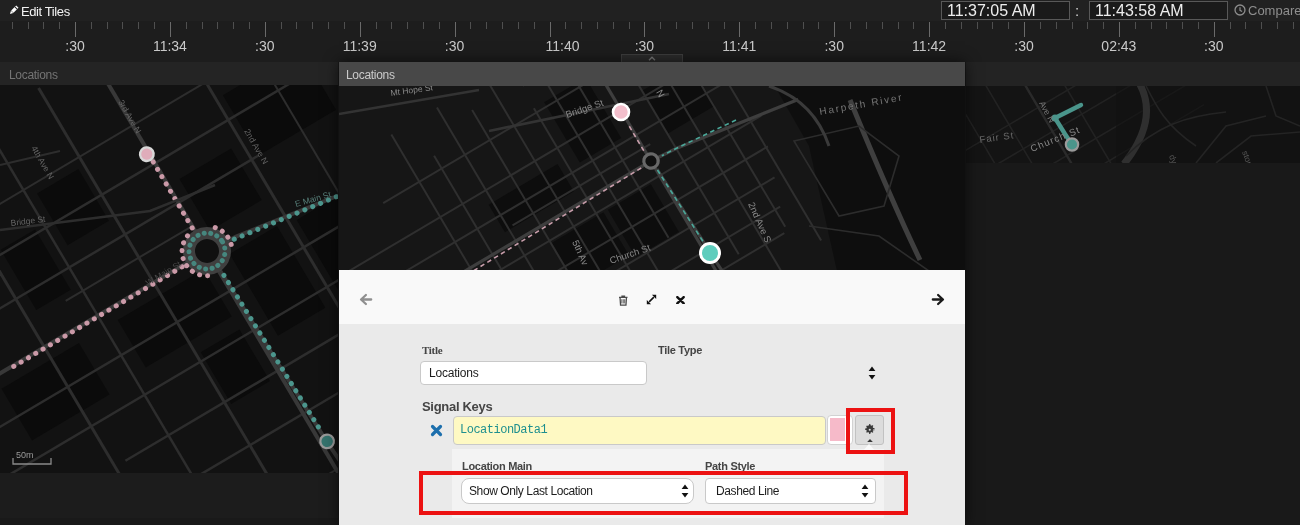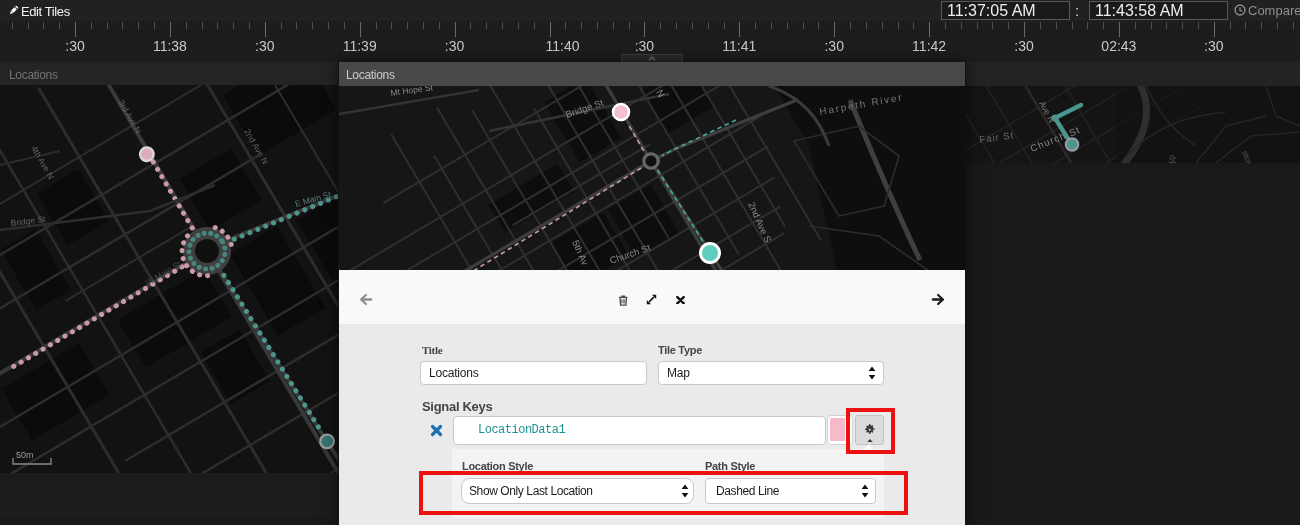--- a/index.html
+++ b/index.html
@@ -111,21 +111,21 @@
   <div class="abs" style="left:1198.0px;top:22px;width:1px;height:7px;background:#4f4f4f;"></div>
   <div class="abs" style="left:1213.8px;top:22px;width:1px;height:7px;background:#4f4f4f;"></div>
   <div class="abs" style="left:1229.6px;top:22px;width:1px;height:7px;background:#4f4f4f;"></div>
   <div class="abs" style="left:1245.4px;top:22px;width:1px;height:7px;background:#4f4f4f;"></div>
   <div class="abs" style="left:1261.3px;top:22px;width:1px;height:7px;background:#4f4f4f;"></div>
   <div class="abs" style="left:1277.1px;top:22px;width:1px;height:7px;background:#4f4f4f;"></div>
   <div class="abs" style="left:1292.9px;top:22px;width:1px;height:7px;background:#4f4f4f;"></div>
   <div class="abs" style="left:75.0px;top:22px;width:1px;height:15px;background:#6a6a6a;"></div>
   <div class="abs" style="left:45.0px;top:38px;width:60px;text-align:center;font-size:14px;color:#c9c9c9;">:30</div>
   <div class="abs" style="left:169.9px;top:22px;width:1px;height:15px;background:#6a6a6a;"></div>
-  <div class="abs" style="left:139.9px;top:38px;width:60px;text-align:center;font-size:14px;color:#c9c9c9;">11:38</div>
+  <div class="abs" style="left:139.9px;top:38px;width:60px;text-align:center;font-size:14px;color:#c9c9c9;">11:34</div>
   <div class="abs" style="left:264.8px;top:22px;width:1px;height:15px;background:#6a6a6a;"></div>
   <div class="abs" style="left:234.8px;top:38px;width:60px;text-align:center;font-size:14px;color:#c9c9c9;">:30</div>
   <div class="abs" style="left:359.7px;top:22px;width:1px;height:15px;background:#6a6a6a;"></div>
   <div class="abs" style="left:329.7px;top:38px;width:60px;text-align:center;font-size:14px;color:#c9c9c9;">11:39</div>
   <div class="abs" style="left:454.6px;top:22px;width:1px;height:15px;background:#6a6a6a;"></div>
   <div class="abs" style="left:424.6px;top:38px;width:60px;text-align:center;font-size:14px;color:#c9c9c9;">:30</div>
   <div class="abs" style="left:549.5px;top:22px;width:1px;height:15px;background:#6a6a6a;"></div>
   <div class="abs" style="left:519.5px;top:38px;width:60px;text-align:right;font-size:14px;color:#c9c9c9;">11:40</div>
   <div class="abs" style="left:644.4px;top:22px;width:1px;height:15px;background:#6a6a6a;"></div>
   <div class="abs" style="left:614.4px;top:38px;width:60px;text-align:center;font-size:14px;color:#c9c9c9;">:30</div>
@@ -360,47 +360,46 @@
   <svg class="abs" style="left:675.5px;top:295.5px;" width="9" height="8.5" viewBox="0 0 12 12">
     <path d="M1.5 1.5 L10.5 10.5 M10.5 1.5 L1.5 10.5" stroke="#111" stroke-width="3.4" stroke-linecap="round"></path>
   </svg>
   <svg class="abs" style="left:930.5px;top:292.5px;" width="15" height="13" viewBox="0 0 17 16">
     <path d="M1.5 8 L13 8 M8 2.5 L14 8 L8 13.5" fill="none" stroke="#1a1a1a" stroke-width="2.8" stroke-linecap="round" stroke-linejoin="round"></path>
   </svg>
 
   <div class="abs" style="left:422px;top:344px;font-size:11px;font-weight:700;letter-spacing:-0.3px;color:#454545;font-family:Liberation Serif, serif;">Title</div>
   <div class="abs" style="left:420px;top:361px;width:227px;height:24px;background:#fff;border:1px solid #c9c9c9;border-radius:4px;font-size:12px;letter-spacing:-0.2px;color:#1c1c1c;line-height:22px;padding-left:8px;">Locations</div>
   <div class="abs" style="left:658px;top:344px;font-size:11px;font-weight:700;letter-spacing:-0.3px;color:#454545;">Tile Type</div>
-  <div class="abs" style="left:658px;top:361px;width:226px;height:24px;background:#fff;border:1px solid #c9c9c9;border-radius:4px;font-size:12px;letter-spacing:-0.2px;color:#1c1c1c;line-height:22px;padding-left:8px;">Map</div>
   <svg class="abs" style="left:867px;top:366px;" width="10" height="14" viewBox="0 0 10 14">
     <path d="M5 0.5 L8.4 5 H1.6 Z" fill="#111"></path>
     <path d="M5 13.5 L8.4 9 H1.6 Z" fill="#111"></path>
   </svg>
 
   <div class="abs" style="left:422px;top:399px;font-size:13px;font-weight:700;letter-spacing:-0.3px;color:#454545;">Signal Keys</div>
   <svg class="abs" style="left:430px;top:424px;" width="13" height="13" viewBox="0 0 13 13">
     <path d="M2.5 2.5 L10.5 10.5 M10.5 2.5 L2.5 10.5" stroke="#1d6fad" stroke-width="3.2" stroke-linecap="round"></path>
   </svg>
-  <div class="abs" style="left:453px;top:416px;width:373px;height:29px;background:#ffffff;border:1px solid #c9c9c9;border-radius:4px;font-family:'Liberation Mono',monospace;font-size:12px;color:#1d8f8f;line-height:27px;padding-left:24px;letter-spacing:-0.5px;">LocationData1</div>
+  <div class="abs" style="left:453px;top:416px;width:373px;height:29px;background:#fef9c3;border:1px solid #c9c9c9;border-radius:4px;font-family:'Liberation Mono',monospace;font-size:12px;color:#1d8f8f;line-height:27px;padding-left:6px;letter-spacing:-0.5px;">LocationData1</div>
   <div class="abs" style="left:827px;top:415px;width:26px;height:30px;background:#fff;border:1px solid #d2d2d2;border-radius:4px;"></div>
   <div class="abs" style="left:830px;top:418px;width:15px;height:23px;background:#f6bac9;"></div>
   <div class="abs" style="left:855px;top:415px;width:29px;height:30px;background:#dcdcdc;border:1px solid #c2c2c2;border-radius:3px;"></div>
   <svg class="abs" style="left:864px;top:424px;" width="11.5" height="11.5" viewBox="0 0 24 24">
     <path fill="#3a3a3a" d="M12 8.5a3.5 3.5 0 1 0 0 7 3.5 3.5 0 0 0 0-7zm9.4 5.1l-2.1-.4a7.3 7.3 0 0 1 0-2.4l2.1-.4c.3-.05.5-.3.5-.6v-0.6c0-.3-.2-.55-.5-.6l-2.1-.4a7.3 7.3 0 0 0-1.2-2.1l1.2-1.8c.17-.25.14-.6-.07-.8l-.9-.9c-.2-.2-.55-.24-.8-.07l-1.8 1.2a7.3 7.3 0 0 0-2.1-1.2l-.4-2.1c-.05-.3-.3-.5-.6-.5h-1.2c-.3 0-.55.2-.6.5l-.4 2.1a7.3 7.3 0 0 0-2.1 1.2L6.5 3.5c-.25-.17-.6-.14-.8.07l-.9.9c-.2.2-.24.55-.07.8l1.2 1.8a7.3 7.3 0 0 0-1.2 2.1l-2.1.4c-.3.05-.5.3-.5.6v1.2c0 .3.2.55.5.6l2.1.4a7.3 7.3 0 0 0 1.2 2.1l-1.2 1.8c-.17.25-.14.6.07.8l.9.9c.2.2.55.24.8.07l1.8-1.2a7.3 7.3 0 0 0 2.1 1.2l.4 2.1c.05.3.3.5.6.5h1.2c.3 0 .55-.2.6-.5l.4-2.1a7.3 7.3 0 0 0 2.1-1.2l1.8 1.2c.25.17.6.14.8-.07l.9-.9c.2-.2.24-.55.07-.8l-1.2-1.8a7.3 7.3 0 0 0 1.2-2.1l2.1-.4c.3-.05.5-.3.5-.6v-1.2c0-.3-.2-.55-.5-.6z"></path>
     <circle cx="12" cy="12" r="2.2" fill="#dcdcdc"></circle>
   </svg>
   <svg class="abs" style="left:866.5px;top:438.5px;" width="6" height="3.2" viewBox="0 0 6 3.2">
     <path d="M3 0 L6 3.2 H0 Z" fill="#3a3a3a"></path>
   </svg>
 
   <div class="abs" style="left:452px;top:449px;width:432px;height:69px;background:#f3f3f3;"></div>
   <svg class="abs" style="left:861px;top:444px;" width="16" height="9" viewBox="0 0 16 9">
     <path d="M8 0 L16 9 H0 Z" fill="#fafafa"></path>
   </svg>
-  <div class="abs" style="left:462px;top:460px;font-size:11px;font-weight:700;letter-spacing:-0.3px;color:#454545;">Location Style</div>
+  <div class="abs" style="left:462px;top:460px;font-size:11px;font-weight:700;letter-spacing:-0.3px;color:#454545;">Location Main</div>
   <div class="abs" style="left:461px;top:478px;width:233px;height:26px;background:#fff;border:1px solid #c9c9c9;border-radius:8px;font-size:12px;letter-spacing:-0.4px;color:#1c1c1c;line-height:24px;padding-left:7px;">Show Only Last Location</div>
   <svg class="abs" style="left:680px;top:484px;" width="10" height="14" viewBox="0 0 10 14">
     <path d="M5 0.5 L8.4 5 H1.6 Z" fill="#111"></path>
     <path d="M5 13.5 L8.4 9 H1.6 Z" fill="#111"></path>
   </svg>
   <div class="abs" style="left:705px;top:460px;font-size:11px;font-weight:700;letter-spacing:-0.3px;color:#454545;">Path Style</div>
   <div class="abs" style="left:705px;top:478px;width:171px;height:26px;background:#fff;border:1px solid #c9c9c9;border-radius:4px;font-size:12px;letter-spacing:-0.4px;color:#1c1c1c;line-height:24px;padding-left:10px;">Dashed Line</div>
   <svg class="abs" style="left:860px;top:484px;" width="10" height="14" viewBox="0 0 10 14">
     <path d="M5 0.5 L8.4 5 H1.6 Z" fill="#111"></path>
     <path d="M5 13.5 L8.4 9 H1.6 Z" fill="#111"></path>

